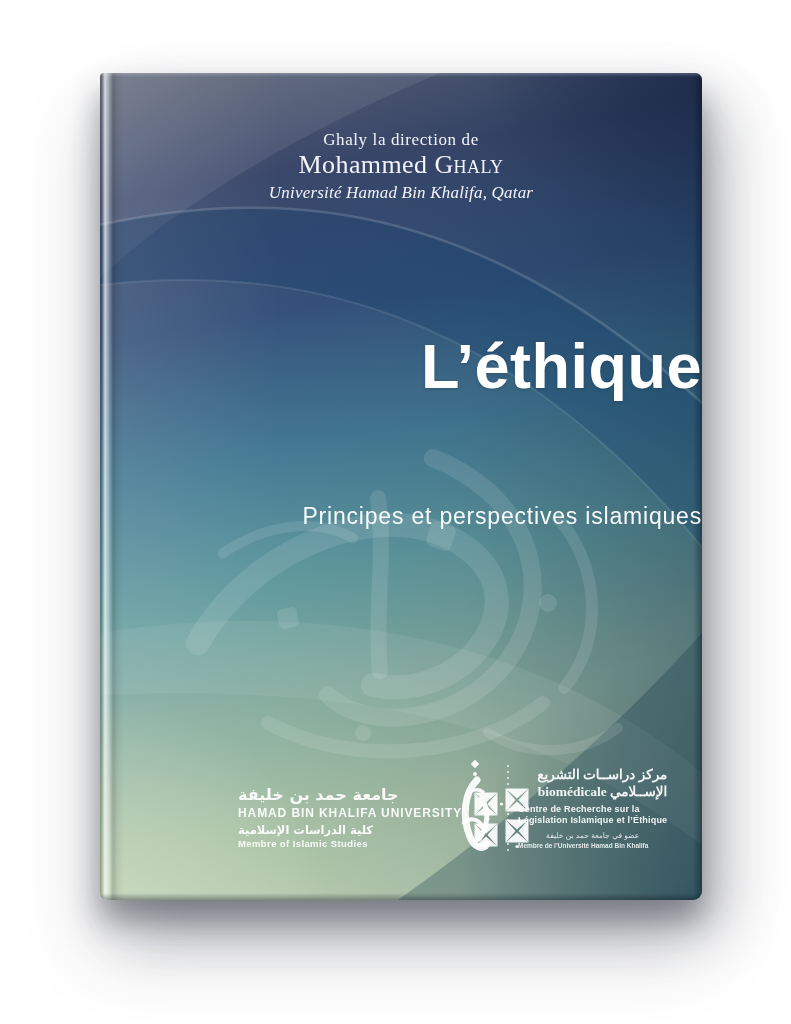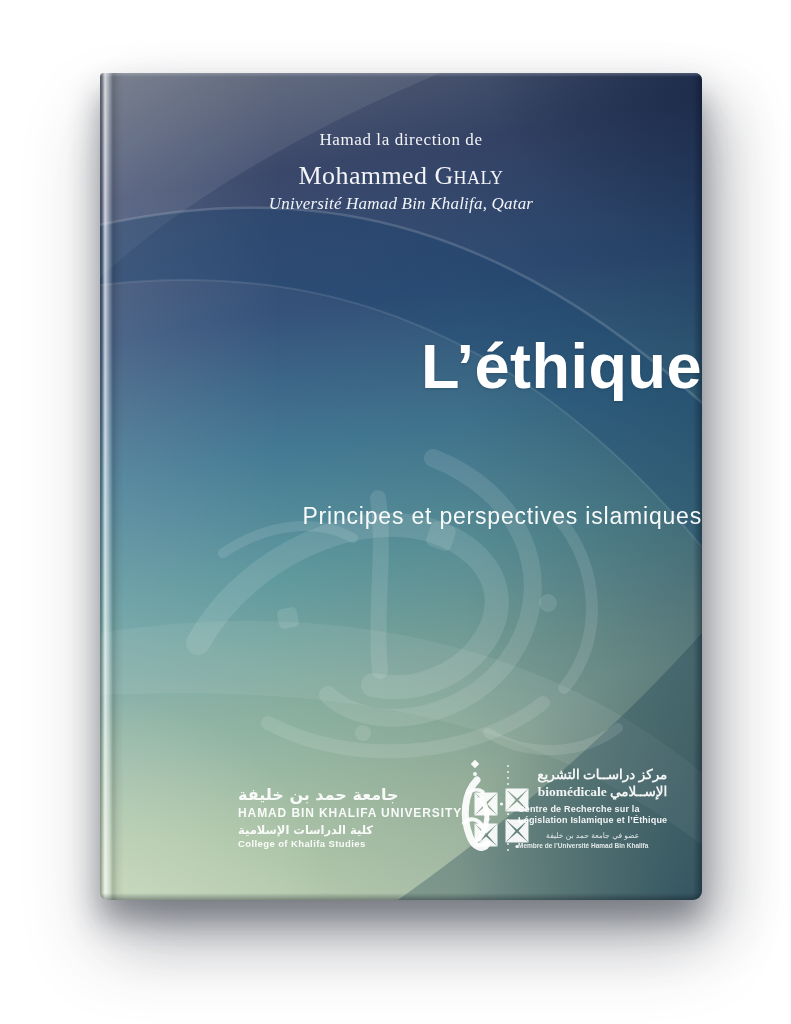--- a/index.html
+++ b/index.html
@@ -49,21 +49,21 @@
   .edge-top{
     position:absolute;left:0;right:0;top:0;height:4px;
     background:linear-gradient(to bottom, rgba(255,255,255,0.22), rgba(255,255,255,0));
   }
   
   .top-block{
     position:absolute;top:57px;left:0;right:0;text-align:center;color:#f3f4f8;
     font-family:"Liberation Serif",serif;
   }
   .direction-line{font-size:17px;letter-spacing:0.6px;}
-  .author-line{font-size:26px;margin-top:11px;letter-spacing:0.4px;}
+  .author-line{font-size:26px;margin-top:0;letter-spacing:0.4px;}
   .author-last{font-variant:small-caps;margin-left:7px;}
   .affiliation-line{font-style:italic;font-size:17px;margin-top:3px;letter-spacing:0.2px;}
   .title-block{
     position:absolute;top:260px;left:0;right:0;text-align:right;color:#ffffff;
     font-weight:700;font-size:63px;line-height:1.05;letter-spacing:0.5px;
     text-shadow:0 1px 3px rgba(10,25,45,0.20);
   }
   .subtitle-line{
     position:absolute;top:430px;left:0;right:0;text-align:right;
     color:rgba(255,255,255,0.96);font-size:23px;font-weight:400;letter-spacing:0.8px;
@@ -121,38 +121,38 @@
         <circle cx="235" cy="330" r="8"></circle>
       </g>
     </svg>
 
     <div class="spine-edge"></div>
     <div class="edge-right"></div>
     <div class="edge-bottom"></div>
     <div class="edge-top"></div>
 
     <div class="top-block">
-      <div class="direction-line">Hamad la direction de</div>
+      <div class="direction-line">Ghaly la direction de</div>
       <div class="author-line"><span>Mohammed</span><span class="author-last">Ghaly</span></div>
       <div class="affiliation-line">Université Hamad Bin Khalifa, Qatar</div>
     </div>
 
     <div class="title-block">
       <div>L’éthique</div>
     </div>
     <div class="subtitle-line">Principes et perspectives islamiques</div>
 
     <div class="logo-row">
 
       <div class="hbku">
         <div class="hbku-text">
           <div class="hbku-ar1" dir="rtl">جامعة حمد بن خليفة</div>
           <div class="hbku-en1">HAMAD BIN KHALIFA UNIVERSITY</div>
           <div class="hbku-ar2" dir="rtl">كلية الدراسات الإسلامية</div>
-          <div class="hbku-en2">College of Khalifa Studies</div>
+          <div class="hbku-en2">Membre of Islamic Studies</div>
         </div>
         <svg width="58" height="62" viewBox="0 0 58 62">
           <defs>
             <g id="pw" fill="rgba(255,255,255,0.93)">
               <polygon points="1.5,1.5 24.5,1.5 13,11.5"></polygon>
               <polygon points="24.5,1.5 24.5,24.5 14.5,13"></polygon>
               <polygon points="1.5,24.5 24.5,24.5 13,14.5"></polygon>
               <polygon points="1.5,1.5 1.5,24.5 11.5,13"></polygon>
             </g>
           </defs>

